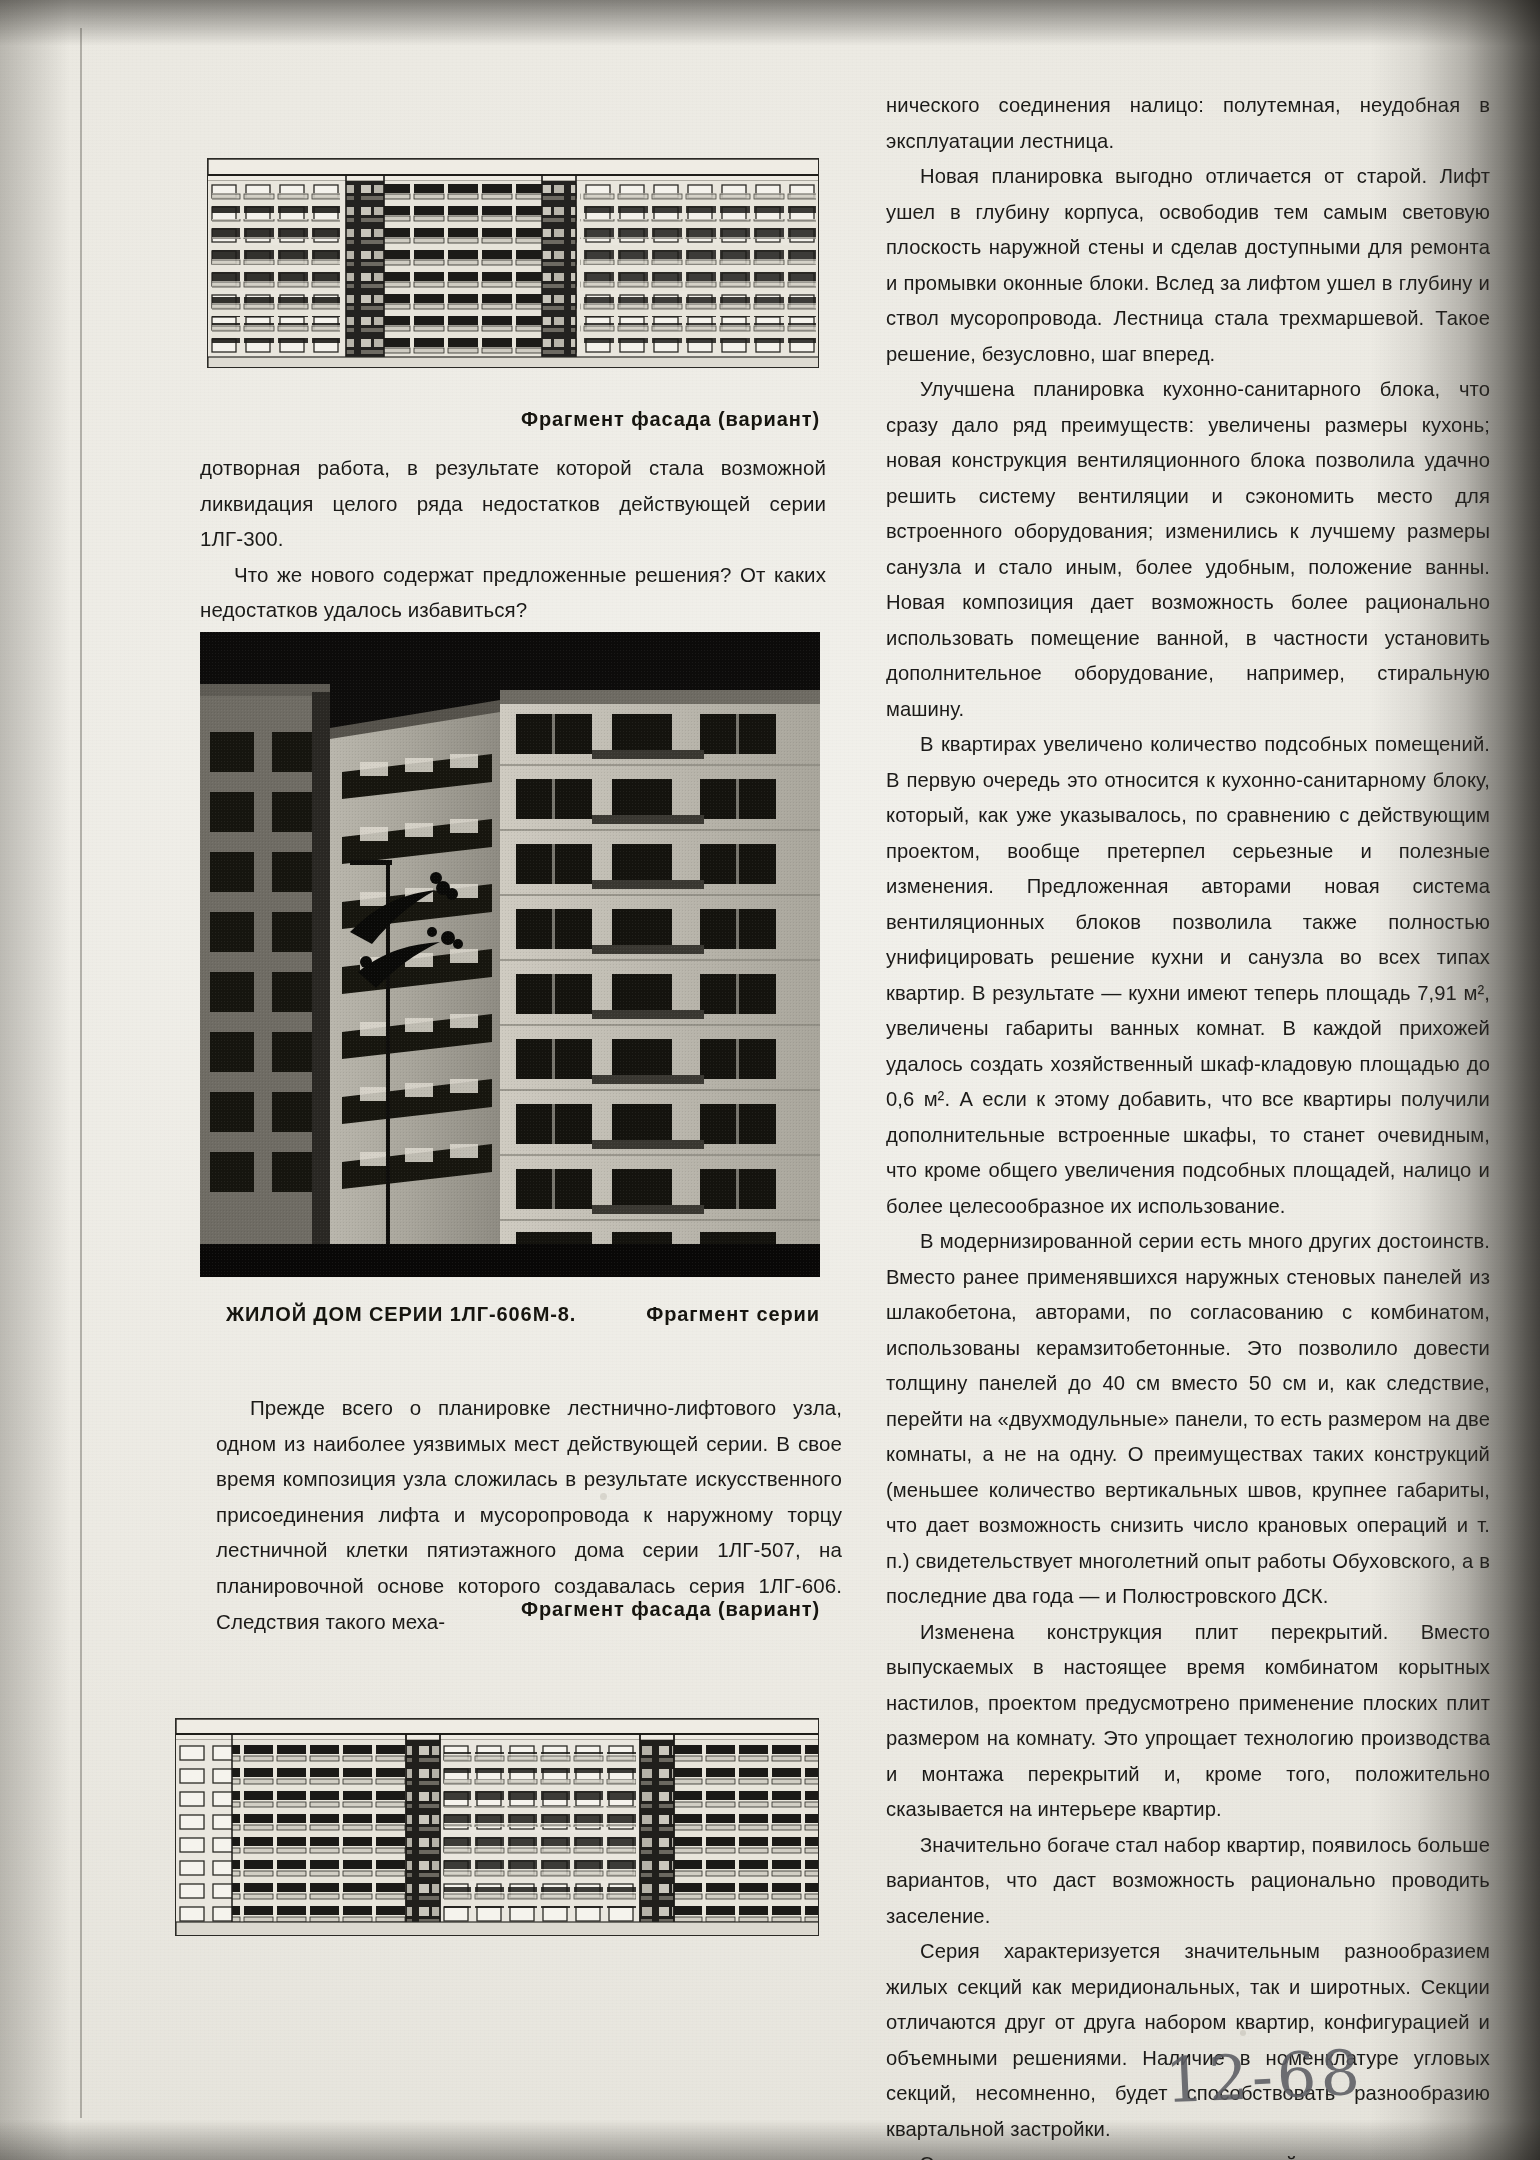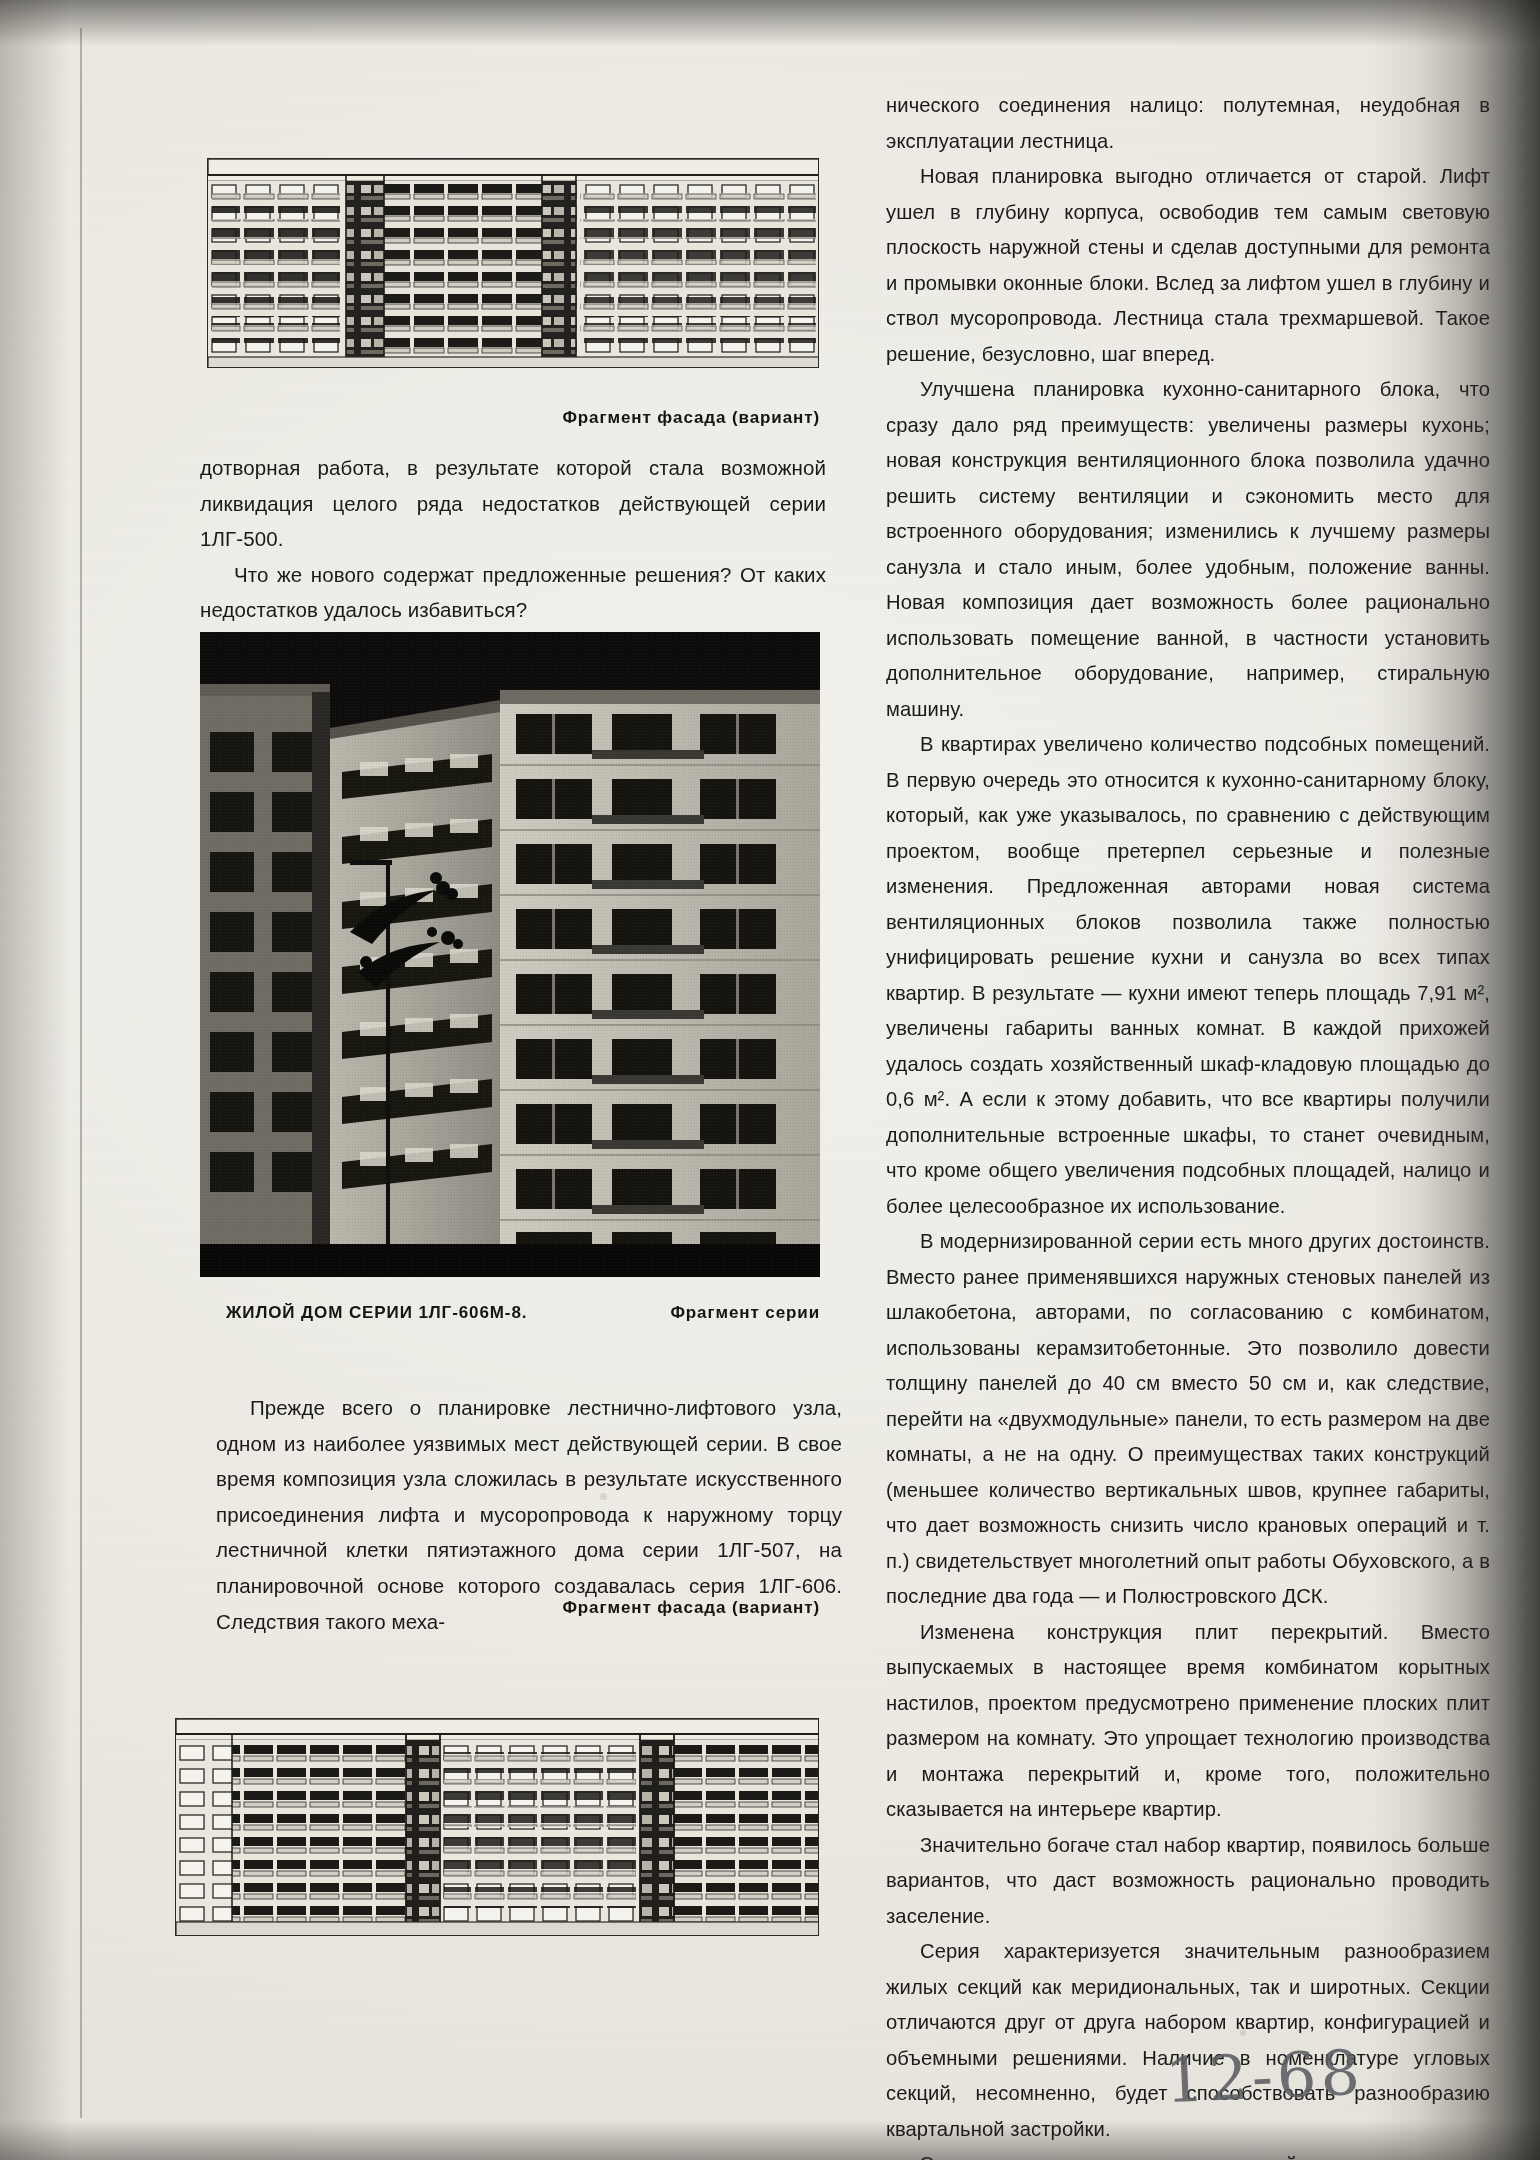--- a/index.html
+++ b/index.html
@@ -71,21 +71,21 @@
     text-align:justify;
     text-justify:inter-word;
     text-indent:34px;
     letter-spacing:.1px;
     font-weight:400;
   }
   p.body-text.noindent{ text-indent:0; }
   #right-column p.body-text{ font-size:20.2px; line-height:35.5px; }
 
   .caption{
-    font-size:17px;
+    font-size:20px;
     font-weight:700;
     letter-spacing:.9px;
     color:#16150f;
     white-space:nowrap;
   }
   .caption-right{ text-align:right; }
 
   
   .photo{ position:absolute; overflow:hidden; }
 
@@ -182,21 +182,21 @@
       <line x1="334" y1="16" x2="334" y2="205" stroke="#1c1b18" stroke-width="1.6"></line>
       <line x1="368" y1="16" x2="368" y2="205" stroke="#1c1b18" stroke-width="1.6"></line>
 
       <rect x="0" y="198" width="612" height="12" fill="#dedbd2" stroke="#2b2a26" stroke-width="1.2"></rect>
     </svg>
   </div>
 
   <div class="caption caption-right" style="position:absolute; left:400px; top:408px; width:420px;">Фрагмент фасада (вариант)</div>
 
   <div class="col" id="left-column" style="top:450px;">
-    <p class="body-text noindent">дотворная работа, в результате которой стала возможной ликвидация целого ряда недостатков действующей серии 1ЛГ-500.</p>
+    <p class="body-text noindent">дотворная работа, в результате которой стала возможной ликвидация целого ряда недостатков действующей серии 1ЛГ-300.</p>
     <p class="body-text">Что же нового содержат предложенные решения? От каких недостатков удалось избавиться?</p>
   </div>
 
   <div class="photo" id="photo-main">
     <svg width="620" height="645" viewBox="0 0 620 645" style="position:absolute;left:0;top:0;">
       <defs>
         <linearGradient id="skyG" x1="0" y1="0" x2="0" y2="1">
           <stop offset="0%" stop-color="#0c0b0a"></stop>
           <stop offset="60%" stop-color="#151412"></stop>
           <stop offset="100%" stop-color="#1d1c19"></stop>

